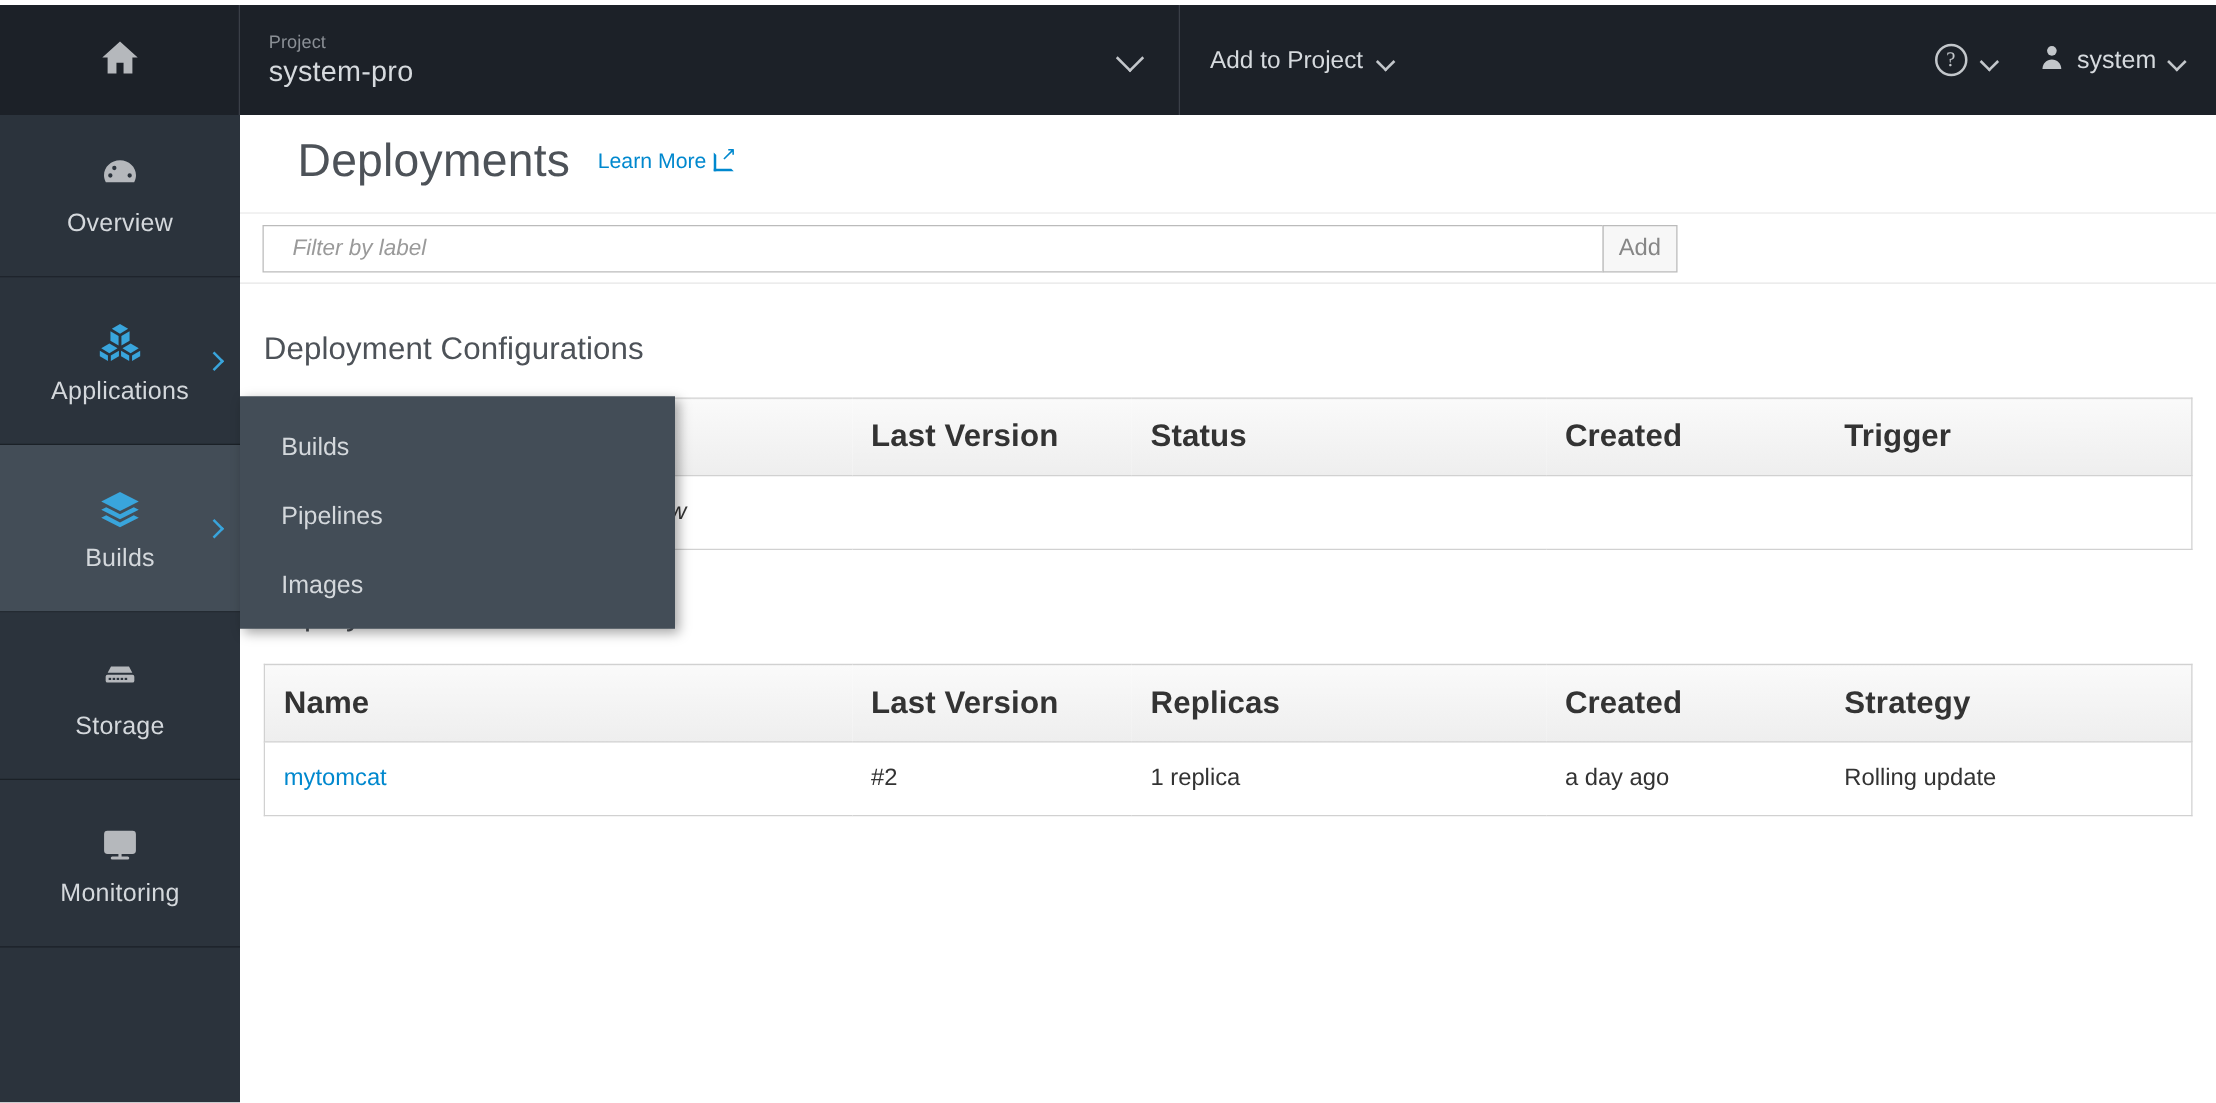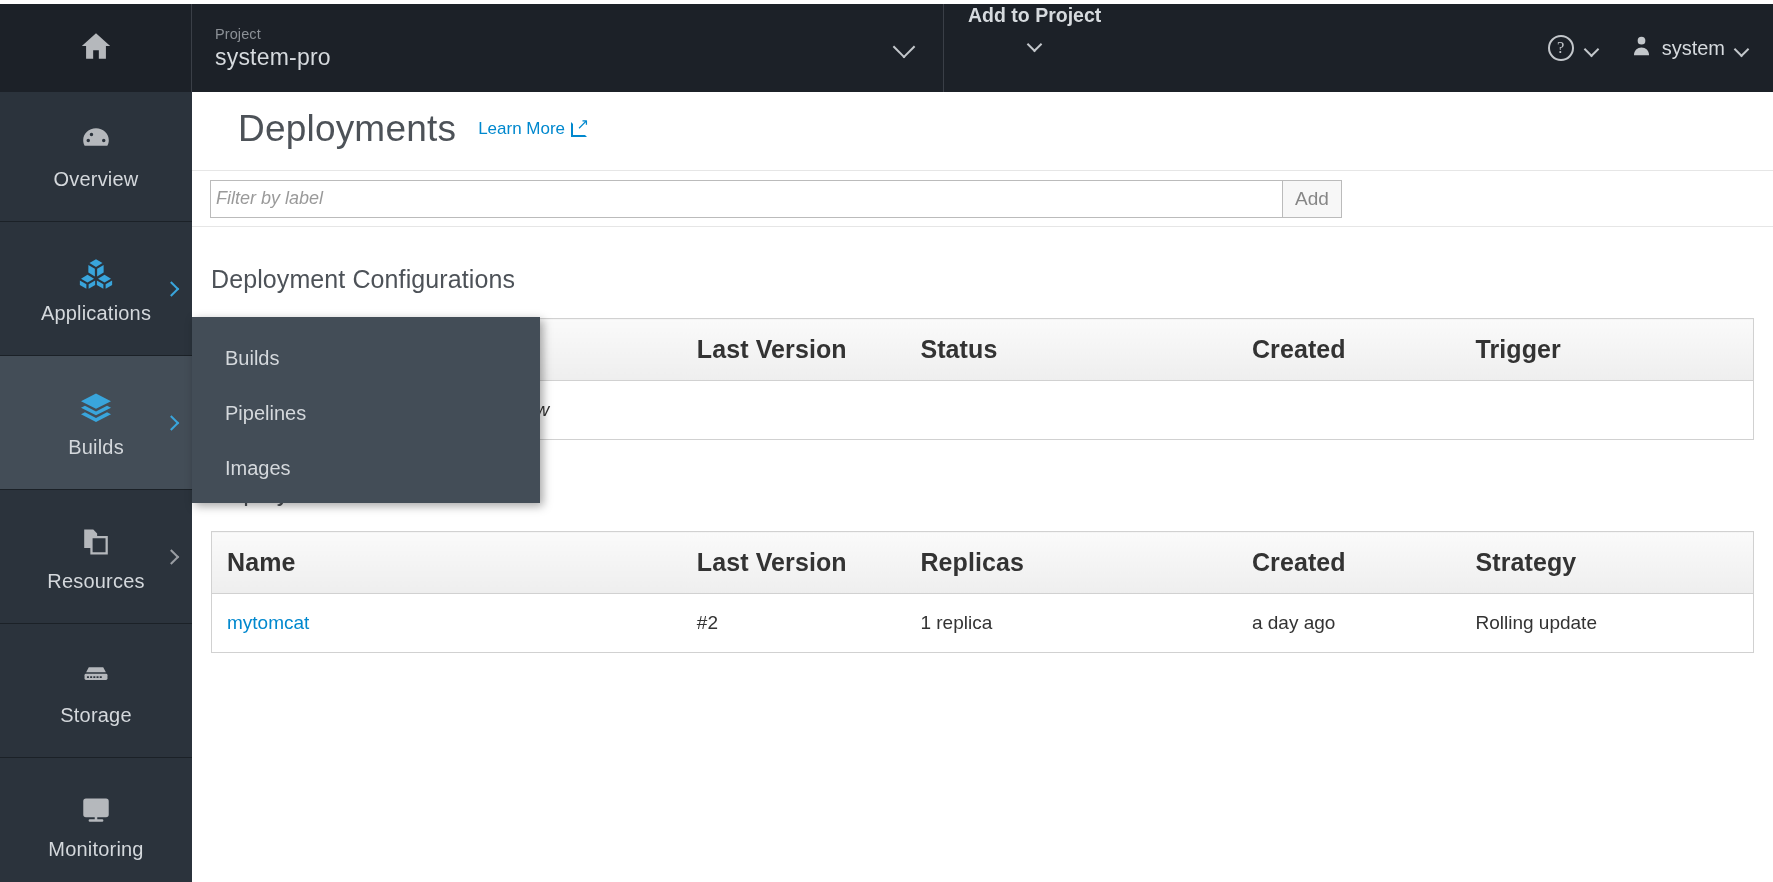--- a/index.html
+++ b/index.html
@@ -34,23 +34,22 @@
   .caret-gl::after {
     content: ""; position: absolute; left: 1px; top: 0;
     width: 9px; height: 9px; border-right: 2.2px solid #c3c7cb;
     border-bottom: 2.2px solid #c3c7cb; transform: rotate(45deg);
   }
   .mh-project .caret .caret-gl { width: 22px; height: 14px; }
   .mh-project .caret .caret-gl::after { width: 14px; height: 14px; border-width: 2.6px; }
 
   .mh-add {
     display: flex; align-items: center; gap: 12px;
-    padding: 0 26px 0 24px; color: #d6dade; font-size: 19.5px; font-weight: 700;
+    padding: 0 26px 0 24px; color: #d6dade; font-size: 19.5px; font-weight: 400;
     cursor: pointer;
-    flex-direction: column;
   }
   .mh-spacer { flex: 1 1 auto; }
   .mh-right { display: flex; align-items: center; gap: 0; padding-right: 18px; }
   .mh-help { display: flex; align-items: center; gap: 11px; padding: 0 16px; cursor: pointer; }
   .mh-help .qmark {
     width: 26px; height: 26px; border: 2.1px solid #c3c7cb; border-radius: 50%;
     color: #c3c7cb; font-size: 16.5px; line-height: 22px; text-align: center;
     font-weight: 400; font-family: "Liberation Serif", serif;
   }
   .mh-user { display: flex; align-items: center; gap: 10px; padding: 0 6px 0 16px; cursor: pointer; color: #d6dade; font-size: 20px; font-weight: 300; }
@@ -113,21 +112,21 @@
     content: "↗"; position: absolute; right: -2px; top: -5px;
     font-size: 15px; line-height: 15px; color: #0088ce;
   }
 
   .filter-bar {
     height: 56px; display: flex; align-items: center;
     padding-left: 18px; border-bottom: 1px solid #e6e6e6; background: #fff;
   }
   .filter-input {
     width: 1073px; height: 38px; border: 1px solid #bbb; background: #fff;
-    padding: 0 5px; font-size: 18px; color: #333;
+    padding: 0 23px; font-size: 18px; color: #333;
     font-family: "Liberation Sans", sans-serif; outline: none;
   }
   .filter-input::placeholder { color: #9a9a9a; font-style: italic; font-size: 18px; }
   .add-btn {
     height: 38px; min-width: 55px; margin-left: -1px;
     border: 1px solid #bbb; background: #f7f7f7;
     font-size: 19px; color: #868686; font-family: "Liberation Sans", sans-serif;
     font-weight: 300; cursor: pointer; padding: 0 12px;
   }
 
@@ -249,32 +248,20 @@
           <path d="M12 14.4 L4.2 10.4 L1.4 11.8 L12 17.2 L22.6 11.8 L19.8 10.4 Z"></path>
           <path d="M12 19 L4.2 15 L1.4 16.4 L12 21.8 L22.6 16.4 L19.8 15 Z"></path>
         </svg>
       </span>
       <span class="nav-label">Builds</span>
       <span class="nav-chevron">
           <i></i>
         </span>
     </div>
 
-    <div class="nav-item grey-chev">
-      <span class="nav-icon">
-        <svg width="32" height="32" viewBox="0 0 24 24" fill="none" stroke="#b5b8bc" stroke-width="1.7">
-          <path d="M4 3.4 h5.6 L12 5.9 v9.7 H4 Z"></path>
-          <path d="M8.6 8.4 H20 v12.2 H8.6 Z" fill="#2b333c"></path>
-        </svg>
-      </span>
-      <span class="nav-label">Resources</span>
-      <span class="nav-chevron">
-          <i></i>
-        </span>
-    </div>
 
     <div class="nav-item">
       <span class="nav-icon">
         <svg width="32" height="32" viewBox="0 0 24 24">
           <path d="M4.6 9.2 L6.6 5.4 h10.8 l2 3.8 Z"></path>
           <rect x="3.4" y="10.4" width="17.2" height="4.6" rx="1.1"></rect>
           <rect x="5.2" y="12.2" width="1.5" height="1.3" fill="#2b333c"></rect>
           <rect x="7.6" y="12.2" width="1.5" height="1.3" fill="#2b333c"></rect>
           <rect x="10" y="12.2" width="1.5" height="1.3" fill="#2b333c"></rect>
           <rect x="12.4" y="12.2" width="1.5" height="1.3" fill="#2b333c"></rect>

